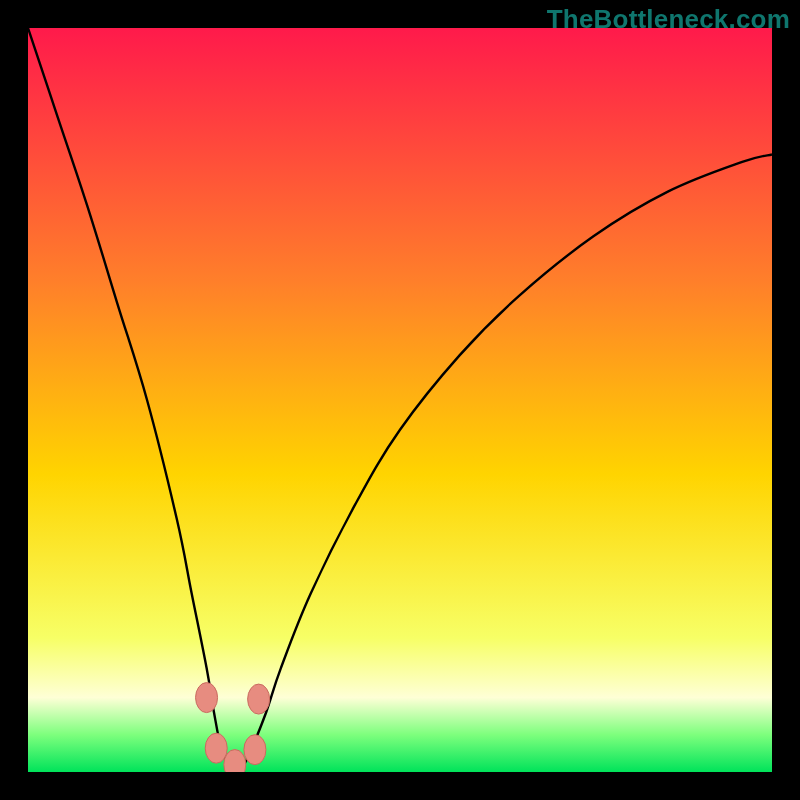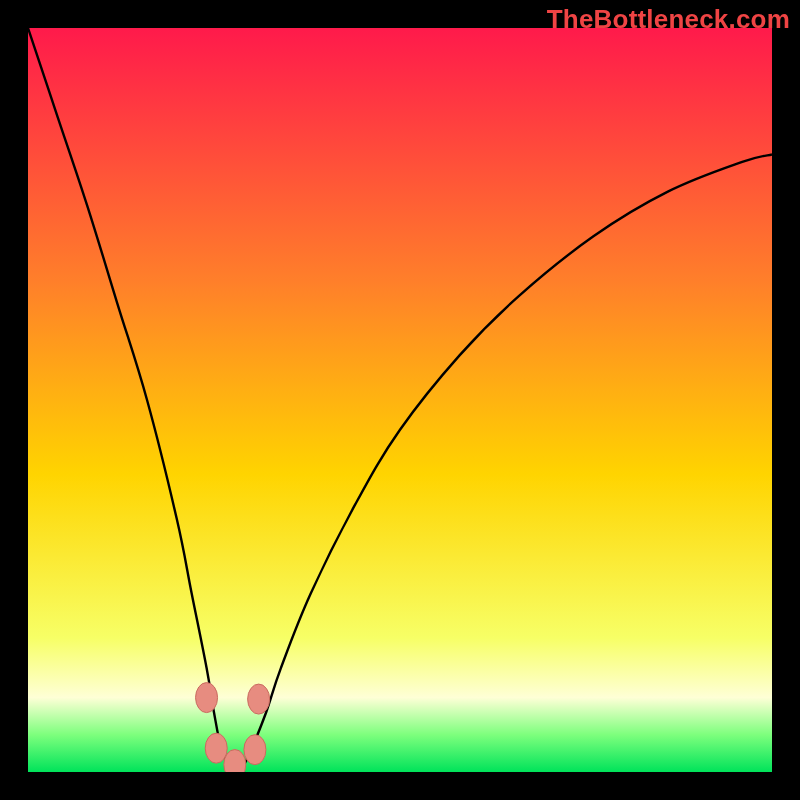--- a/index.html
+++ b/index.html
@@ -23,21 +23,21 @@
     left: 28px;
     top: 28px;
     width: 744px;   
     height: 744px;
     overflow: hidden;
   }
   .watermark {
     position: absolute;
     top: 4px;
     right: 10px;
-    color: #ef4444;
+    color: #0f766e;
     font-size: 26px;
     font-weight: 600;
     letter-spacing: 0.2px;
     user-select: none;
   }
   svg { display: block; }
 </style>
 </head>
 <body>
 

